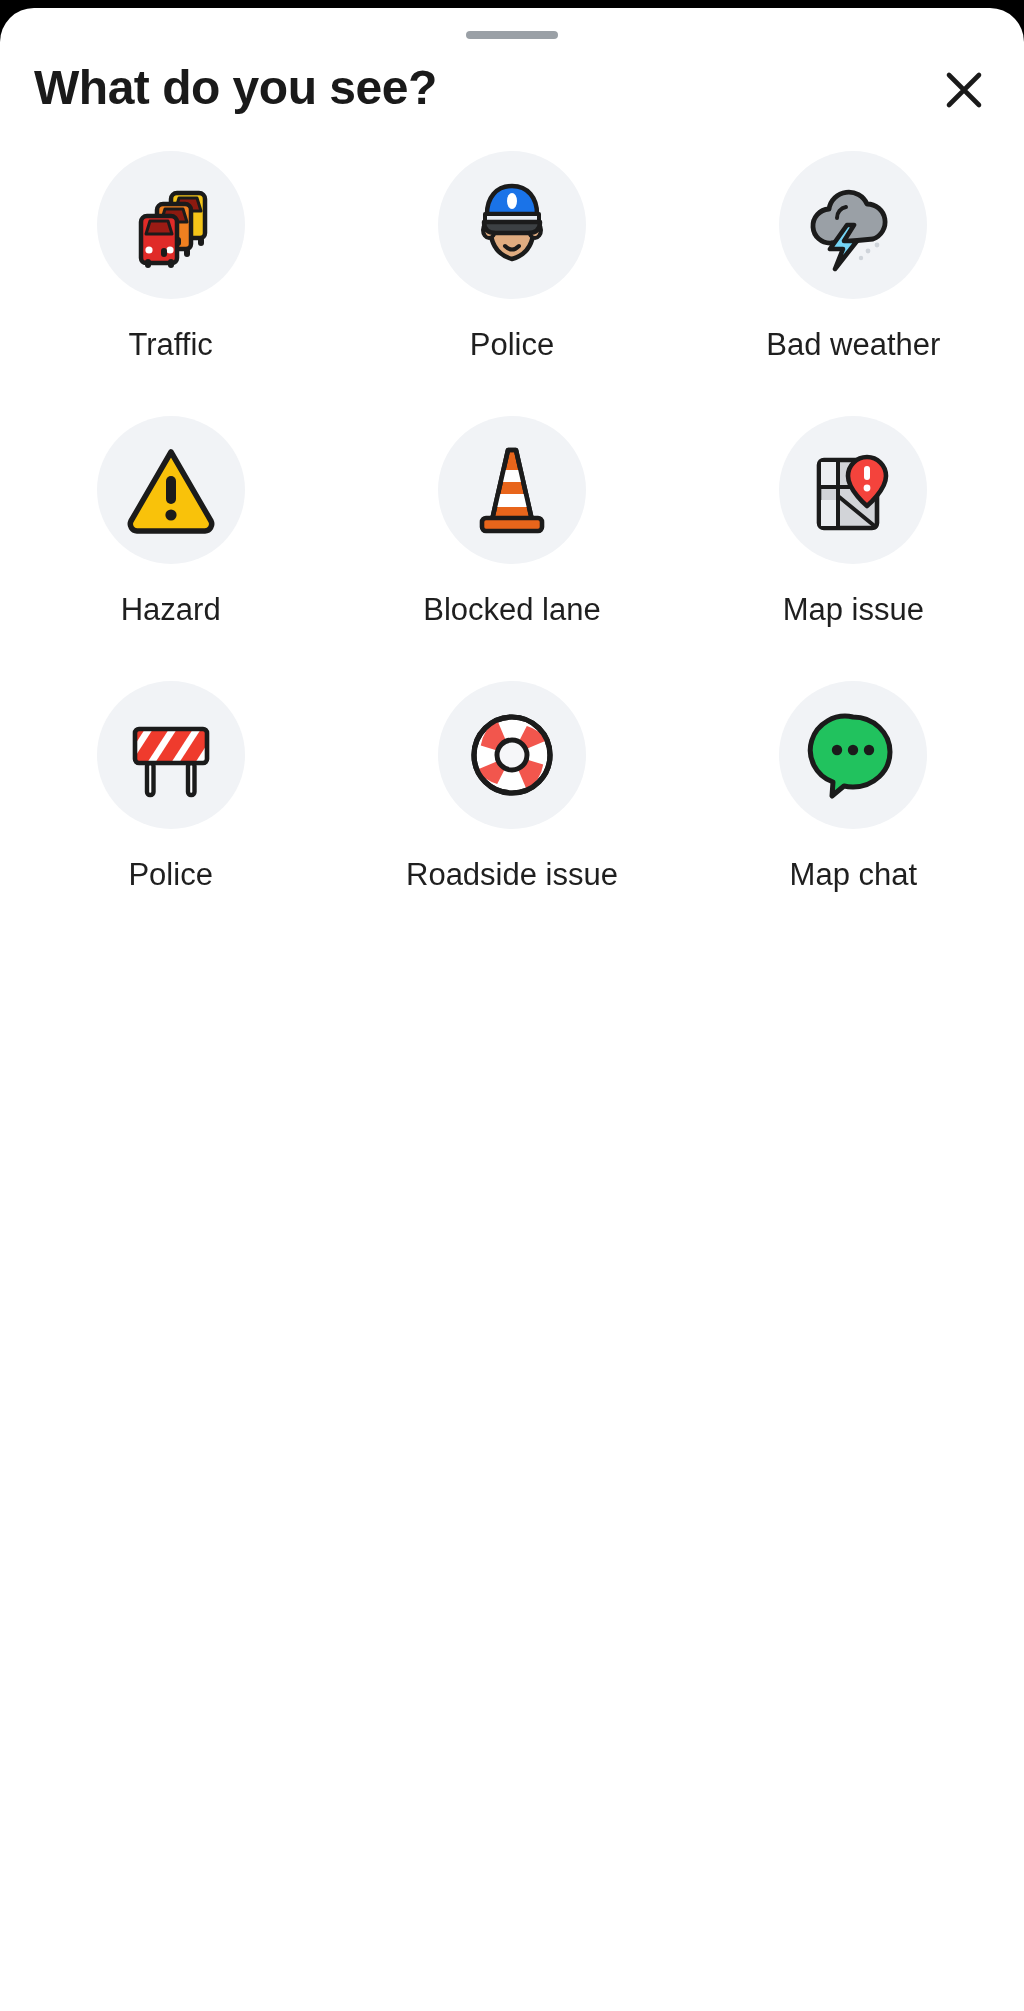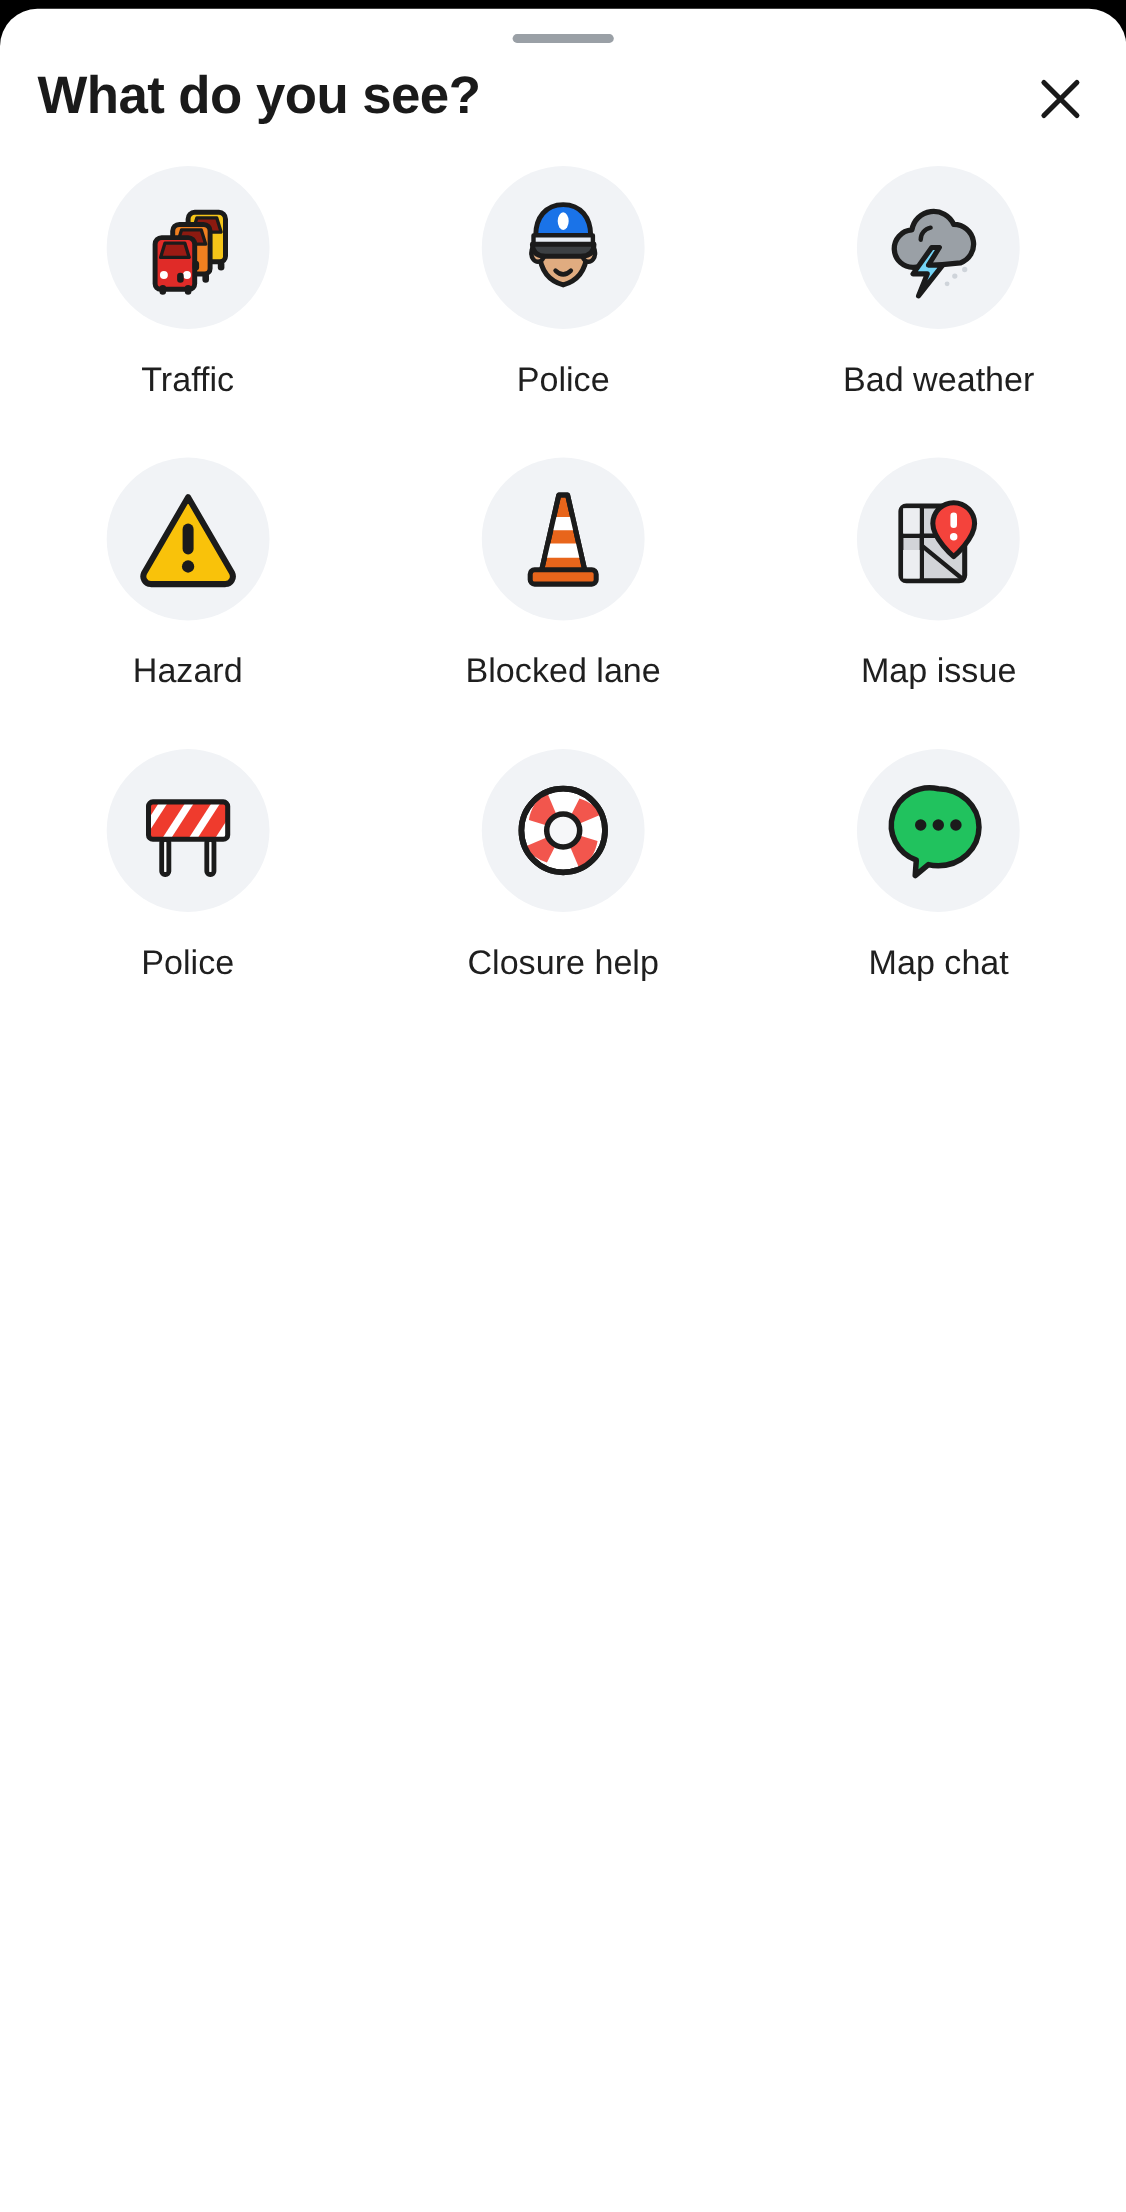--- a/index.html
+++ b/index.html
@@ -258,21 +258,21 @@
           <g fill="#f2564d">
             <path d="M52 52 L27 31 A38 38 0 0 1 52 14 Z" transform="rotate(-23 52 52)"></path>
             <path d="M52 52 L77 31 A38 38 0 0 1 90 52 Z" transform="rotate(-23 52 52)"></path>
             <path d="M52 52 L77 73 A38 38 0 0 1 52 90 Z" transform="rotate(-23 52 52)"></path>
             <path d="M52 52 L27 73 A38 38 0 0 1 14 52 Z" transform="rotate(-23 52 52)"></path>
           </g>
           <circle cx="52" cy="52" r="38" fill="none" stroke="#1b1b1b" stroke-width="5.2"></circle>
           <circle cx="52" cy="52" r="15" fill="#f6f7f9" stroke="#1b1b1b" stroke-width="5"></circle>
         </svg>
       </span>
-      <span class="cell-label">Closure help</span>
+      <span class="cell-label">Roadside issue</span>
     </button>
 
     <button class="cell">
       <span class="bubble">
         <svg width="104" height="104" viewBox="0 0 104 104">
           <path d="M52 14 a37 35 0 0 1 0 70 q-5 0 -9 -1 l-12 10 l1 -14 A35 34 0 0 1 52 14 z" fill="#21c25e" stroke="#1b1b1b" stroke-width="5" stroke-linejoin="round"></path>
           <circle cx="36" cy="47" r="5.2" fill="#1b1b1b"></circle>
           <circle cx="52" cy="47" r="5.2" fill="#1b1b1b"></circle>
           <circle cx="68" cy="47" r="5.2" fill="#1b1b1b"></circle>
         </svg>

